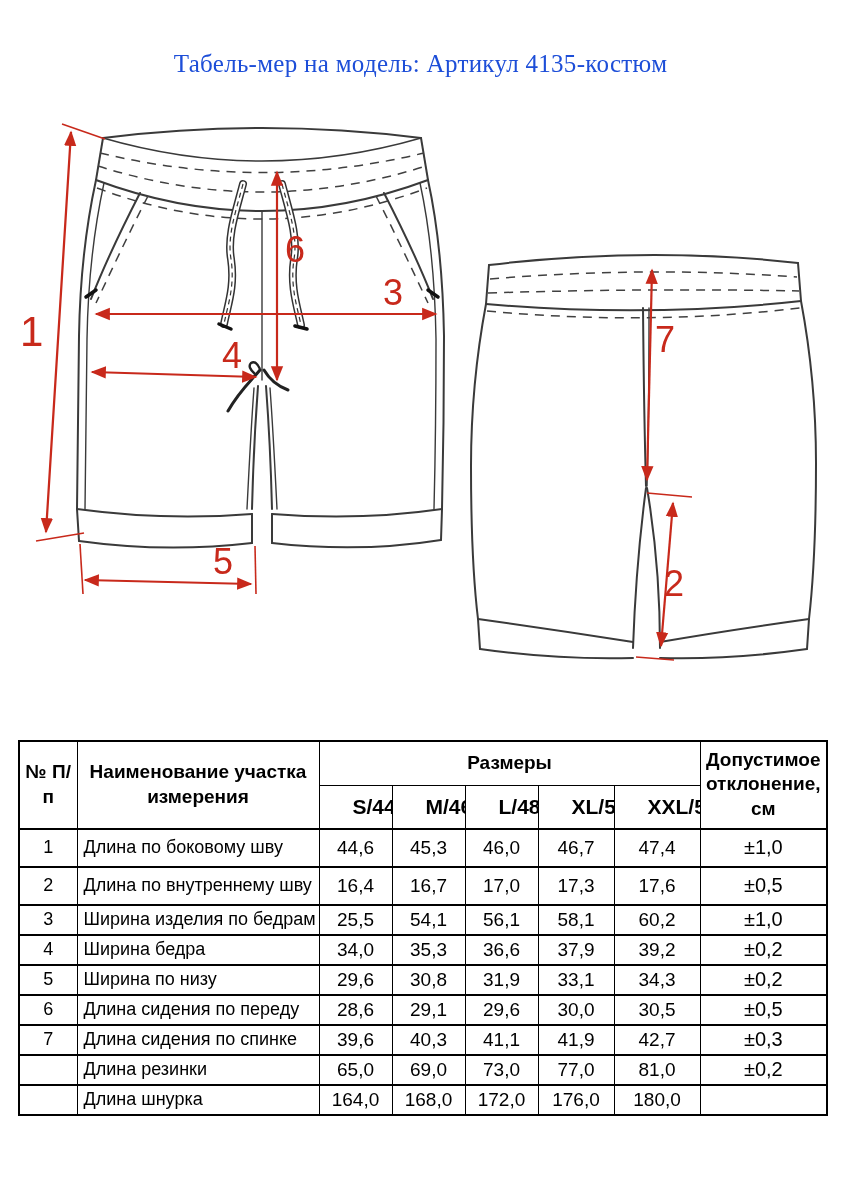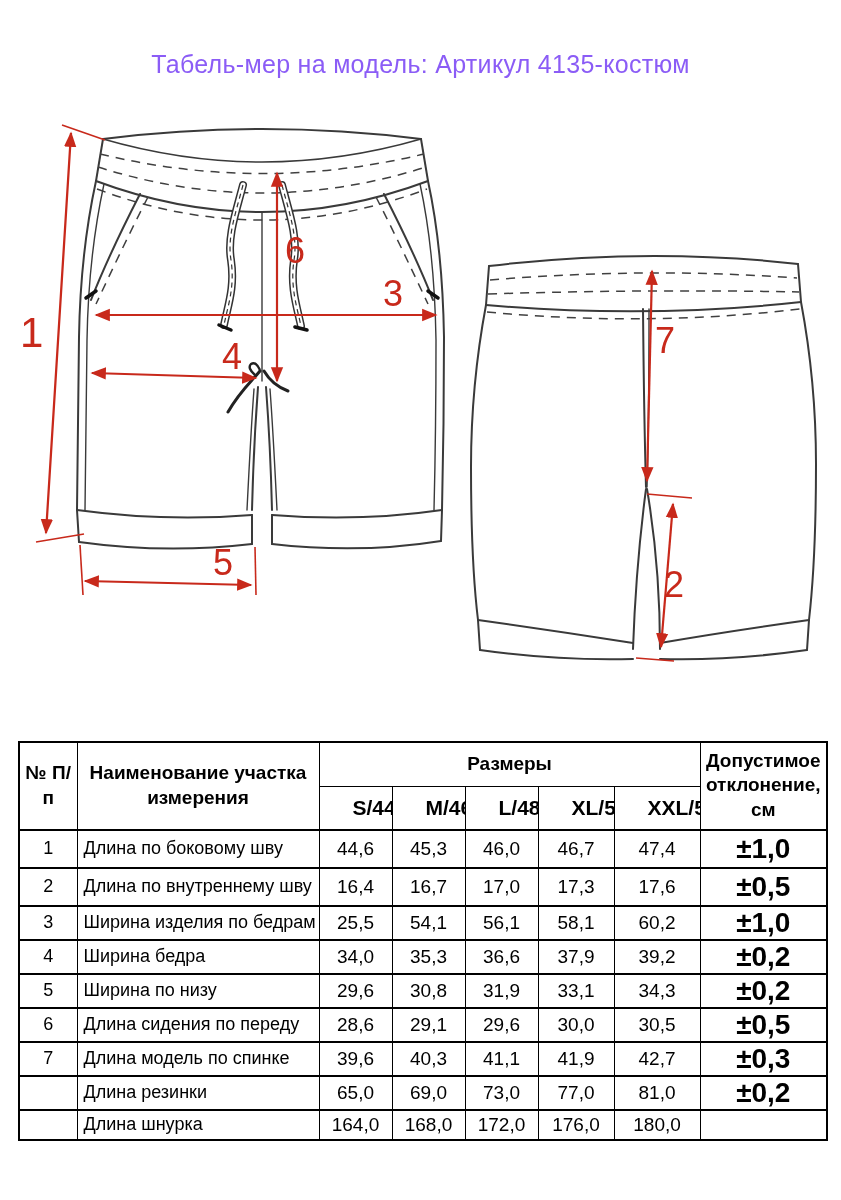--- a/index.html
+++ b/index.html
@@ -3,42 +3,42 @@
 <meta charset="utf-8">
 <style>
   html,body{margin:0;padding:0;}
   body{
     width:841px;height:1200px;background:#ffffff;
     font-family:"Liberation Sans", sans-serif;color:#111;
     position:relative;overflow:hidden;
   }
   .page-title{
     margin:50px 0 0 0;text-align:center;
-    font-size:25px;font-weight:400;letter-spacing:.3px;color:#8b5cf6;
+    font-size:25px;font-weight:400;letter-spacing:.3px;color:#1d4ed8;font-family:Liberation Serif, serif;
   }
   .drawing{display:block;margin-top:28px;}
 
   
   table.meas{
     border-collapse:collapse;table-layout:fixed;
     margin:64px 0 0 18px;width:808px;
     border:2px solid #000;
   }
   table.meas th, table.meas td{
     border:1px solid #000;text-align:center;vertical-align:middle;
     padding:0 2px;color:#000;overflow:hidden;
   }
   table.meas thead th{font-weight:700;font-size:19px;line-height:1.3;}
   table.meas thead tr.sizes-row th{font-size:21px;height:42px;padding-left:33px;}
   table.meas thead tr.group-row{height:44px;margin-top:36px;}
   table.meas tbody tr{height:30px;}
   table.meas tbody tr.tall{height:38px;}
   table.meas tbody td{border-top-width:2px;font-size:19px;}
   table.meas td.name{text-align:left;padding-left:6px;font-size:18px;}
-  table.meas td.tol{font-size:28px;font-weight:bold;}
+  table.meas td.tol{font-size:20px;}
   table.meas td.rownum{font-size:18px;}
 
   
   .outline{fill:none;stroke:#3a3a3a;stroke-width:2;stroke-linecap:round;}
   .thin{fill:none;stroke:#3a3a3a;stroke-width:1.4;stroke-linecap:round;}
   .dashed{fill:none;stroke:#404040;stroke-width:1.5;stroke-dasharray:9 7;stroke-linecap:butt;}
   .cord-outer{fill:none;stroke:#333;stroke-width:8;stroke-linecap:round;}
   .cord-inner{fill:none;stroke:#fff;stroke-width:5;stroke-linecap:round;}
   .cord-stitch{fill:none;stroke:#333;stroke-width:1.2;stroke-dasharray:5 4;}
   .bartack{fill:none;stroke:#111;stroke-width:3.5;stroke-linecap:round;}
@@ -288,21 +288,21 @@
       <td class="name">Длина сидения по переду</td>
       <td>28,6</td>
       <td>29,1</td>
       <td>29,6</td>
       <td>30,0</td>
       <td>30,5</td>
       <td class="tol">±0,5</td>
     </tr>
     <tr>
       <td class="rownum">7</td>
-      <td class="name">Длина модель по спинке</td>
+      <td class="name">Длина сидения по спинке</td>
       <td>39,6</td>
       <td>40,3</td>
       <td>41,1</td>
       <td>41,9</td>
       <td>42,7</td>
       <td class="tol">±0,3</td>
     </tr>
     <tr>
       <td class="rownum"></td>
       <td class="name">Длина резинки</td>

